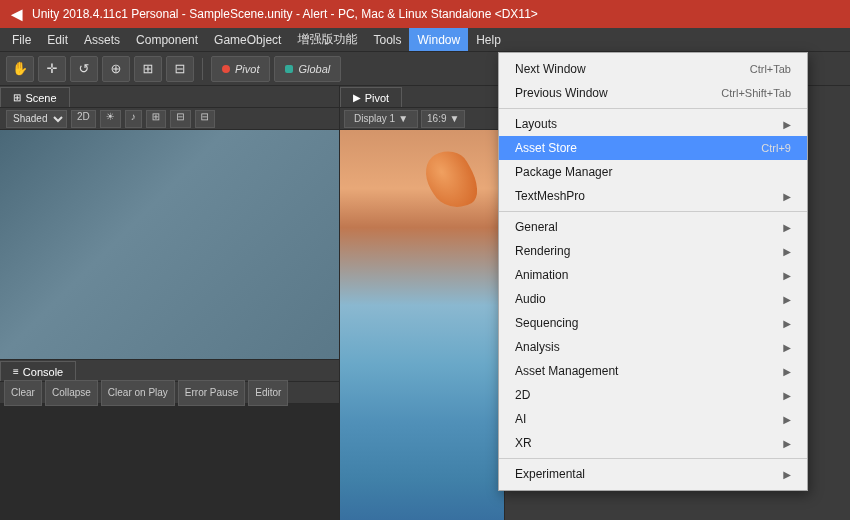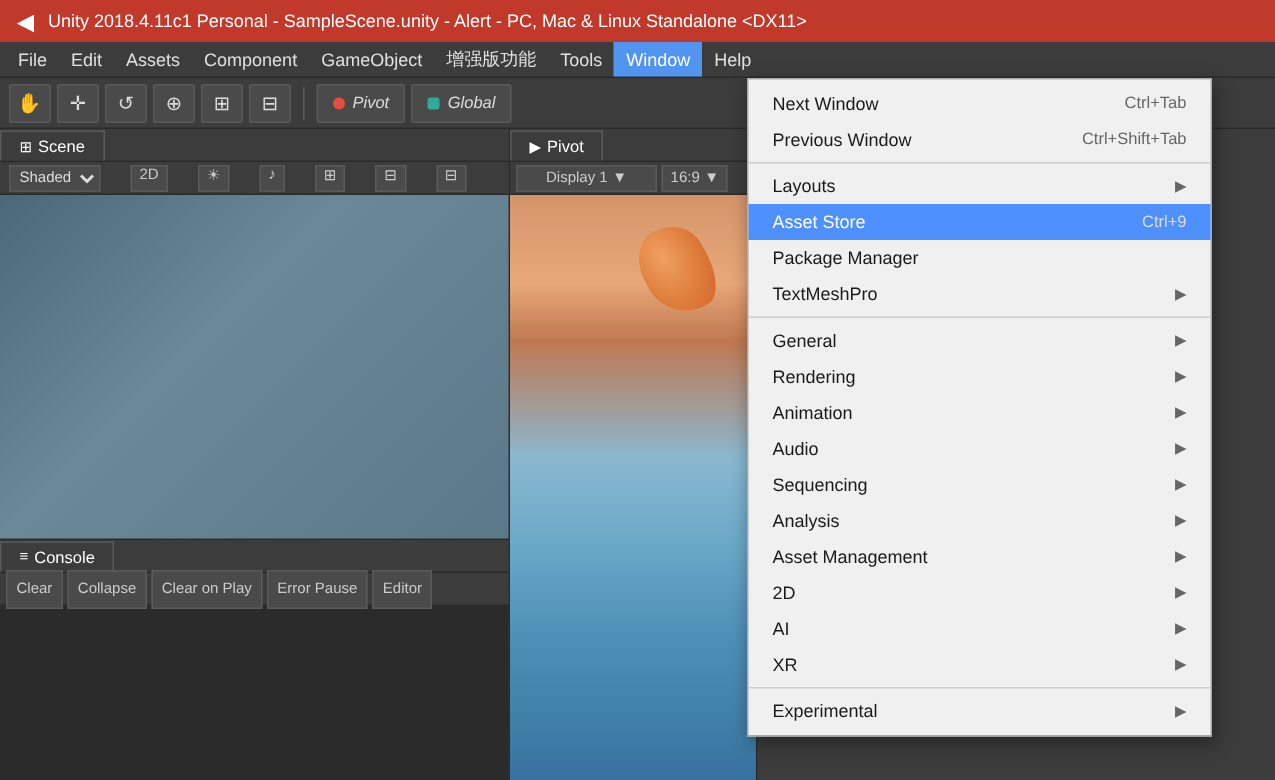--- a/index.html
+++ b/index.html
@@ -148,21 +148,21 @@
     .panel-tab.active {
       background: #3c3c3c;
       color: #fff;
     }
     .scene-toolbar {
       background: #3c3c3c;
       height: 22px;
       display: flex;
       align-items: center;
       padding: 0 6px;
-      gap: 20px;
+      gap: 4px;
       border-bottom: 1px solid #2a2a2a;
     }
     .scene-toolbar select {
       background: #4a4a4a;
       color: #ddd;
       border: 1px solid #5a5a5a;
       font-size: 10px;
       height: 18px;
       padding: 0 2px;
     }
@@ -371,21 +371,21 @@
   </div>
 
   <div id="game-panel">
     <div class="panel-tab-bar">
       <div class="panel-tab active">
         <span style="margin-right:4px; font-size:10px;">▶</span>
         <span>Pivot</span>
       </div>
     </div>
     <div style="background:#3c3c3c; height:22px; display:flex; align-items:center; padding:0 4px; gap:3px; border-bottom:1px solid #2a2a2a;">
-      <div style="background:#4a4a4a; border:1px solid #5a5a5a; color:#ccc; height:18px; padding:0 19px; font-size:10px; display:flex; align-items:center; cursor:pointer;">
+      <div style="background:#4a4a4a; border:1px solid #5a5a5a; color:#ccc; height:18px; padding:0 9px; font-size:10px; display:flex; align-items:center; cursor:pointer;">
         <span>Display 1</span>
         <span style="margin-left:3px;">▼</span>
       </div>
       <div style="background:#4a4a4a; border:1px solid #5a5a5a; color:#ccc; height:18px; padding:0 5px; font-size:10px; display:flex; align-items:center; cursor:pointer;">
         <span>16:9</span>
         <span style="margin-left:3px;">▼</span>
       </div>
     </div>
     <div class="game-content">
       <div class="game-image-gradient">

